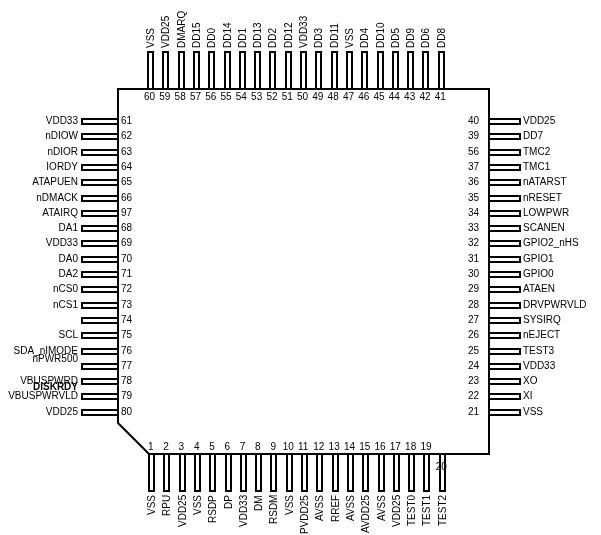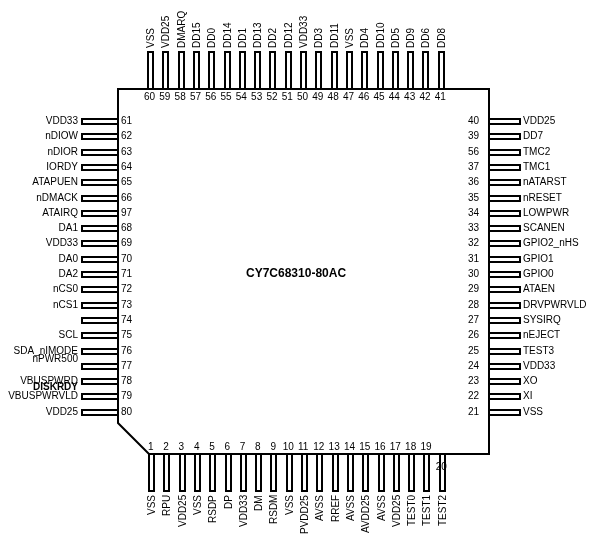--- a/index.html
+++ b/index.html
@@ -16,21 +16,20 @@
 </style>
 </head>
 <body>
 
 <div id="diagram">
 
   <svg width="601" height="535" style="position:absolute;left:0;top:0;">
     <polygon points="118,89 489,89 489,454 149,454 118,423" fill="#ffffff" stroke="#000000" stroke-width="2"></polygon>
   </svg>
 
-  <div class="title" style="left:246px;top:266px;">CY7C68310-80AC</div>
 
   <div id="pins-left">
       <div class="pin" style="left: 81px; top: 118px; width: 38px; height: 7px;"></div>
       <div class="lbl lbl-left" style="right: 523px; top: 115px;">VDD33</div>
       <div class="num" style="left: 121px; top: 115px;">61</div>
       <div class="pin" style="left: 81px; top: 133.3px; width: 38px; height: 7px;"></div>
       <div class="lbl lbl-left" style="right: 523px; top: 130.3px;">nDIOW</div>
       <div class="num" style="left: 121px; top: 130.3px;">62</div>
       <div class="pin" style="left: 81px; top: 148.6px; width: 38px; height: 7px;"></div>
       <div class="lbl lbl-left" style="right: 523px; top: 145.6px;">nDIOR</div>

